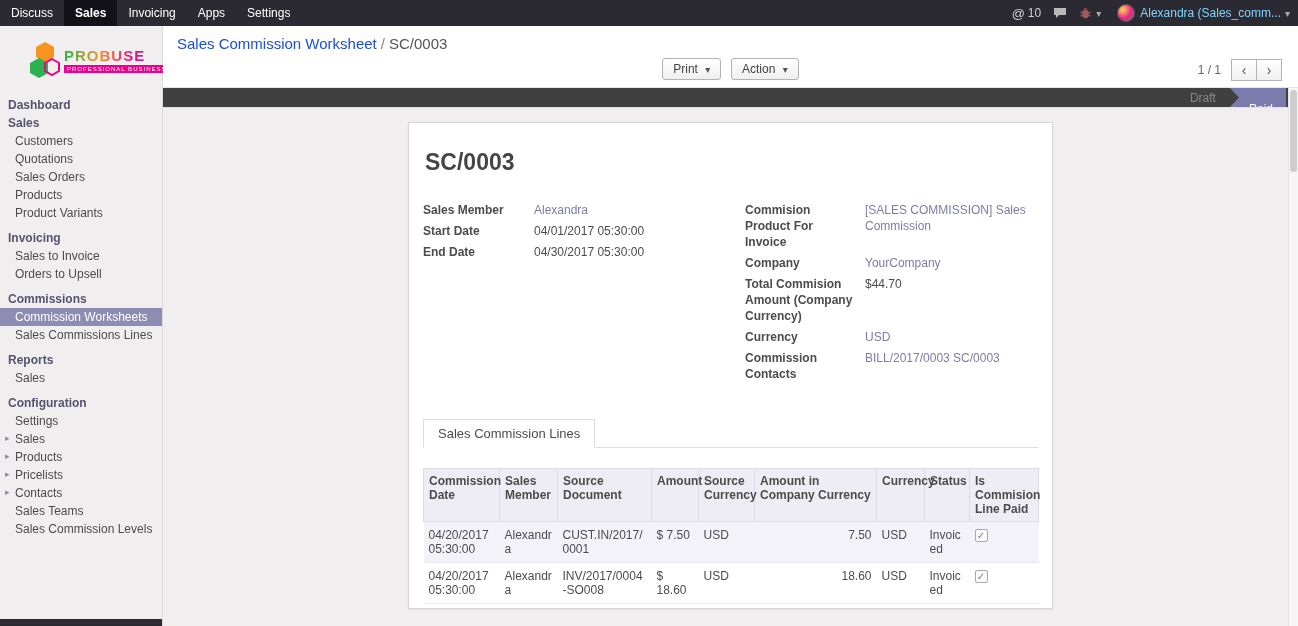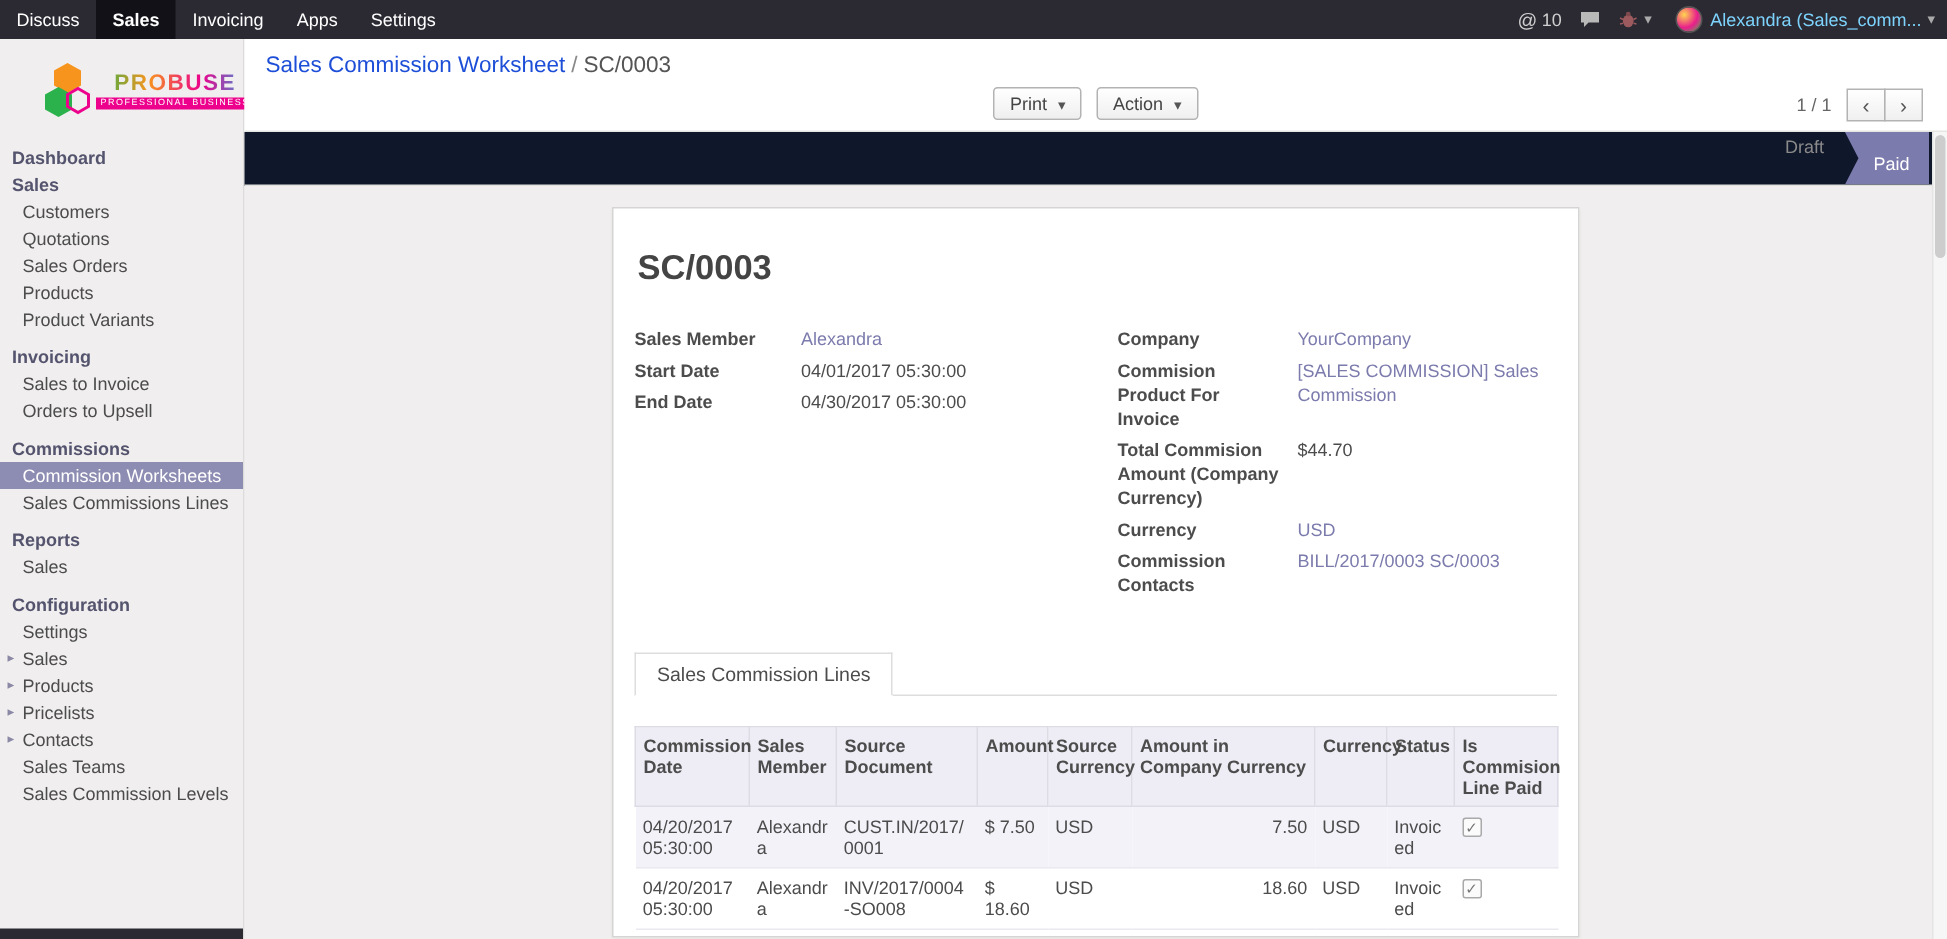--- a/index.html
+++ b/index.html
@@ -23,21 +23,21 @@
             background:radial-gradient(circle at 30% 30%, #ffd54f, #e91e8c 55%, #4caf50); border:1px solid #555; }
   .user-name { max-width:150px; white-space:nowrap; overflow:hidden; text-overflow:ellipsis; color:#7dd3fc; }
   .caret-glyph { font-size:10px; color:#aaa; margin-left:4px; }
 
   
   .layout { display:flex; height:600px; }
   .sidebar { width:163px; flex-shrink:0; background:#f0eeee; border-right:1px solid #dcdcda; position:relative; }
   .main { flex:1; display:flex; flex-direction:column; position:relative; background:#f0eeee; }
 
   
-  .logo-box { padding:14px 0 10px 30px;text-align:center; }
+  .logo-box { padding:14px 0 10px 30px; }
   .logo-row { display:flex; align-items:center; }
   .logo-text { margin-left:4px; }
   .logo-title { font-size:15px; font-weight:bold; letter-spacing:1px; color:#2bb24c; }
   @supports (-webkit-background-clip:text) {
     .logo-title { background:linear-gradient(90deg,#2bb24c,#f7941e,#ec008c,#29abe2);
                   -webkit-background-clip:text; background-clip:text; color:transparent; }
   }
   .logo-subtitle { background:#ec008c; color:#fff; font-size:6px; padding:1px 3px; letter-spacing:1px; margin-top:1px; white-space:nowrap; }
   .sb-list { list-style:none; margin:6px 0 0 0; padding:0; font-size:12px; }
   .sb-header { font-weight:bold; color:#54546e; padding:2px 0 2px 8px; }
@@ -58,21 +58,21 @@
          border-radius:3px; font-size:12px; color:#444; padding:3px 10px; margin:0 3px; cursor:pointer;
          font-family:"Liberation Sans", sans-serif;text-align:center; }
   .btn .caret-glyph { color:#555; }
   .pager { position:absolute; top:33px; right:16px; display:flex; align-items:center; font-size:12px; color:#666; }
   .pager-value { margin-right:10px; }
   .pager-btn { width:26px; height:22px; border:1px solid #b3b3b3; background:linear-gradient(#ffffff,#f0f0f0);
                font-size:14px; color:#555; line-height:18px; cursor:pointer; padding:0; }
   .pager-btn + .pager-btn { margin-left:-1px; }
 
   
-  .status-strip { height:36px; background:#0f172a; border-bottom:1px solid #e0e0dd; display:flex; justify-content:flex-end; }
+  .status-strip { height:20px; background:#404040; border-bottom:1px solid #e0e0dd; display:flex; justify-content:flex-end; }
   .statusbar { display:flex; margin-right:12px; font-size:12px; }
   .step { line-height:20px; padding:0 14px; color:#8a8a8a; cursor:pointer; }
   .step.active { background:#7c7bad; color:#fff; padding:11px 13px 0 19px;
                  clip-path:polygon(0 0,100% 0,100% 100%,0 100%,9px 50%); }
 
   
   .content { flex:1; padding-top:14px; overflow:hidden; }
   .sheet { width:645px; height:487px; margin:0 auto; background:#fff; border:1px solid #d5d5d3;
            box-shadow:0 1px 2px rgba(0,0,0,.06); padding:26px 14px 30px; }
   .sheet-title { font-size:23px; font-weight:bold; color:#444; margin:0 0 26px 2px; }
@@ -256,26 +256,26 @@
               <span class="o-value">04/01/2017 05:30:00</span>
             </div>
             <div class="o-row">
               <span class="o-label">End Date</span>
               <span class="o-value">04/30/2017 05:30:00</span>
             </div>
           </div>
 
           <div class="col-right">
             <div class="o-row">
+              <span class="o-label">Commision Product For Invoice</span>
+              <span class="o-value link">[SALES COMMISSION] Sales Commission</span>
+            </div>
+            <div class="o-row">
               <span class="o-label">Company</span>
               <span class="o-value link">YourCompany</span>
-            </div>
-            <div class="o-row">
-              <span class="o-label">Commision Product For Invoice</span>
-              <span class="o-value link">[SALES COMMISSION] Sales Commission</span>
             </div>
             <div class="o-row">
               <span class="o-label">Total Commision Amount (Company Currency)</span>
               <span class="o-value">$44.70</span>
             </div>
             <div class="o-row">
               <span class="o-label">Currency</span>
               <span class="o-value link">USD</span>
             </div>
             <div class="o-row">

